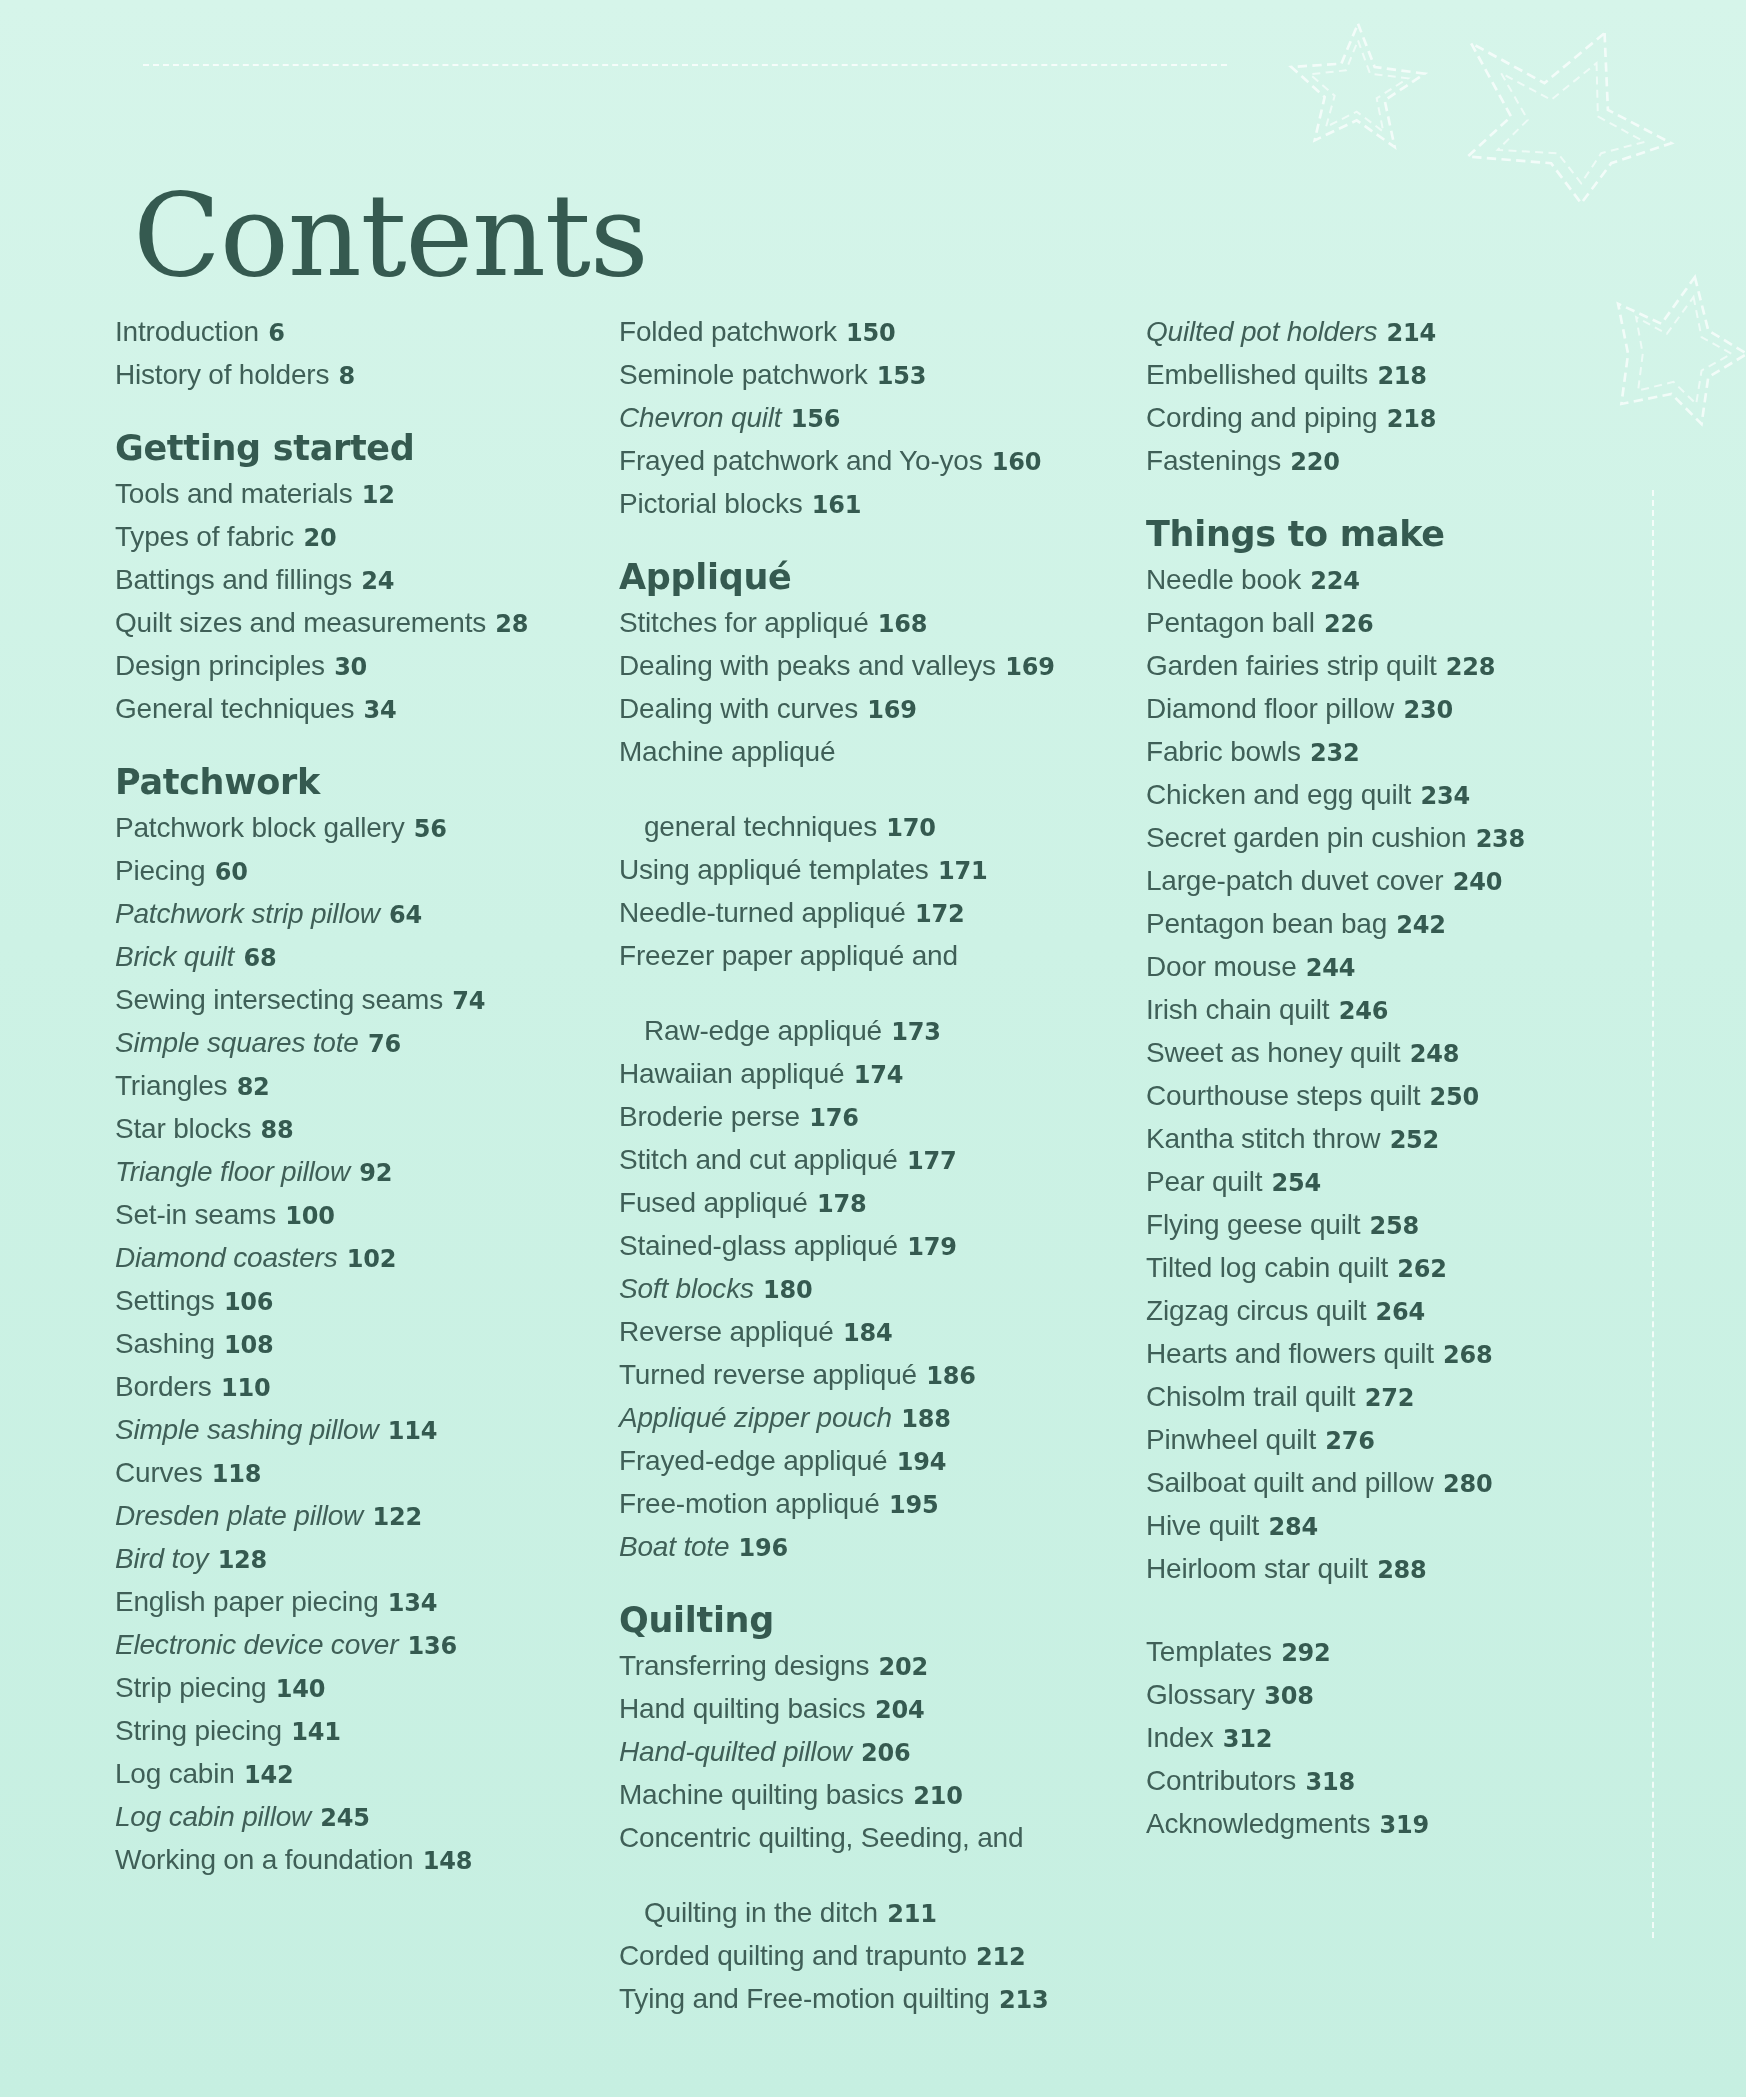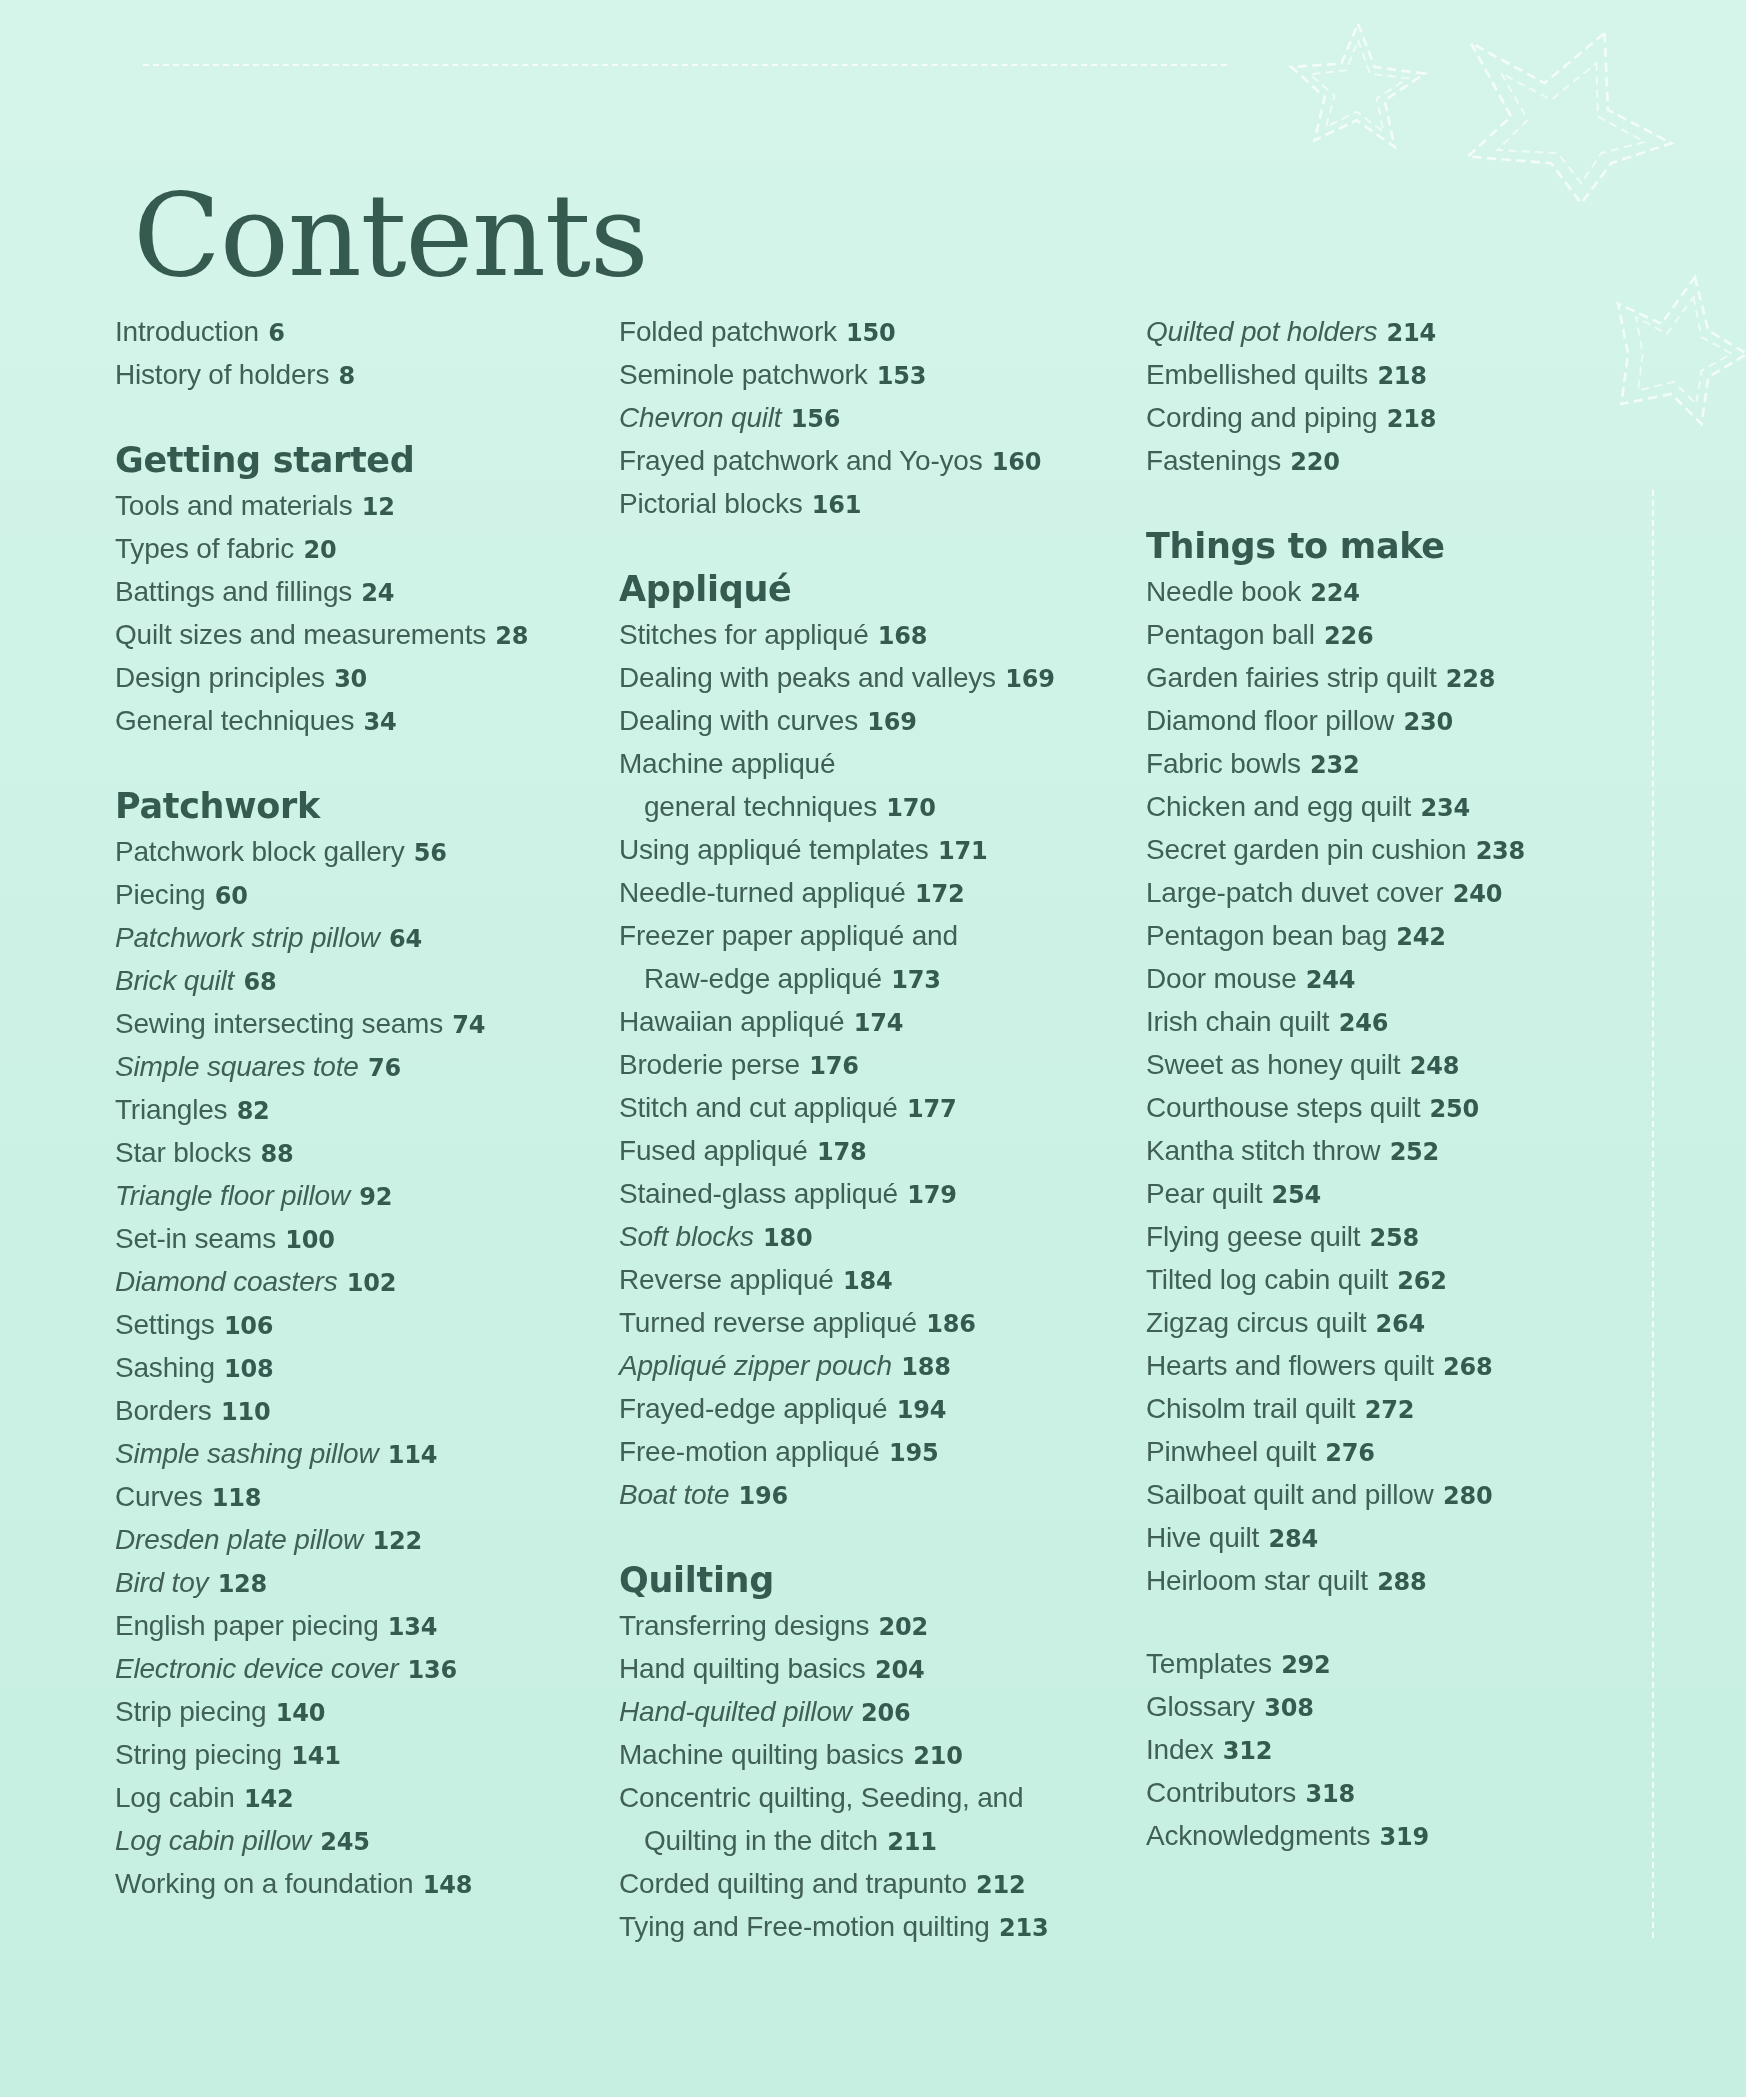--- a/index.html
+++ b/index.html
@@ -29,29 +29,29 @@
   .col1 { left: 115px; }
   .col2 { left: 619px; }
   .col3 { left: 1146px; }
   .entry {
     font-family: "Liberation Sans", sans-serif;
     font-size: 28px; line-height: 43px; height: 43px;
     font-weight: 300; color: #3f5f57; white-space: nowrap;
     letter-spacing: -0.2px;
   }
   .entry.it .lbl { font-style: italic; }
-  .entry.indent { padding-left: 25px; }
+  .entry.indent { padding-left: 25px; margin-top: 32px; }
   .entry .pg {
     font-family: "DejaVu Sans", sans-serif; font-weight: bold;
     font-size: 24px; color: #355a50; margin-left: 9.3px;
   }
   .section {
     font-family: "DejaVu Sans", sans-serif; font-weight: bold;
     font-size: 35px; color: #355a50;
-    height: 48px; line-height: 48px; margin-top: 40px; letter-spacing: -0.3px;
+    height: 48px; line-height: 48px; margin-top: 28px; letter-spacing: -0.3px;
   }
   .gap { height: 40px; }
 </style>
 </head>
 <body>
 
 <div class="stitch-top"></div>
 <div class="stitch-right"></div>
 
 <svg class="star" style="left:1278px;top:16.7px" width="160" height="140" viewBox="0 0 240 210">

